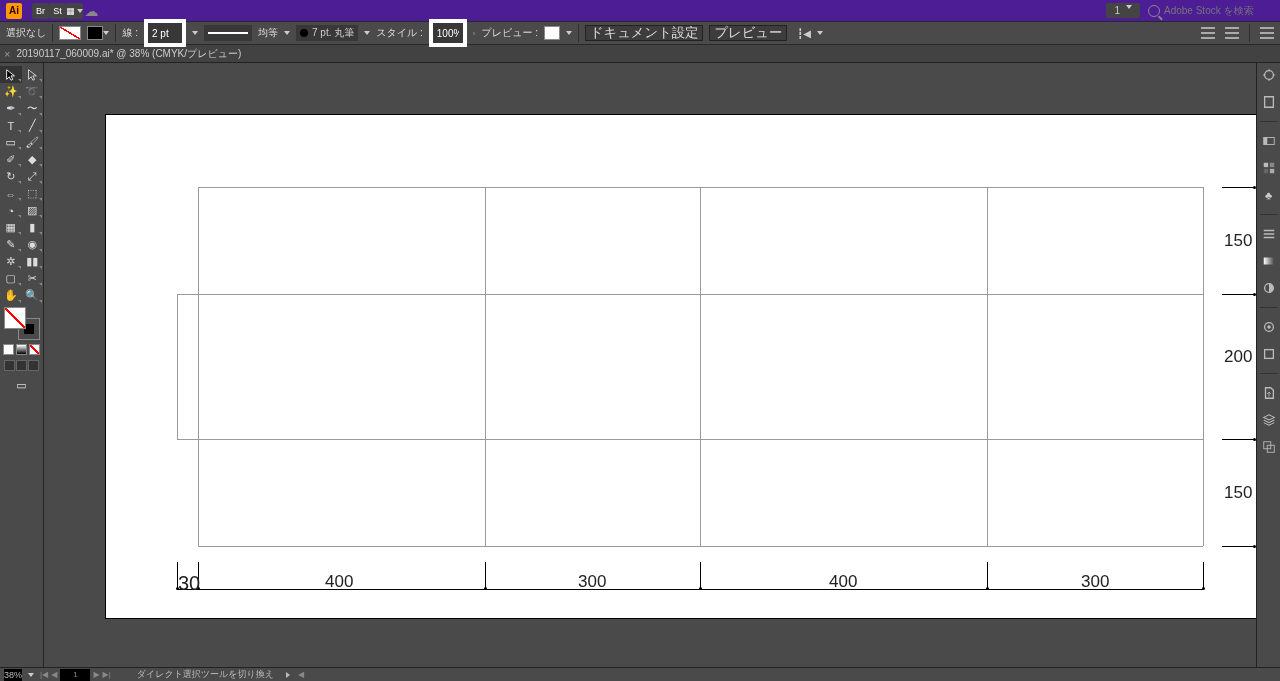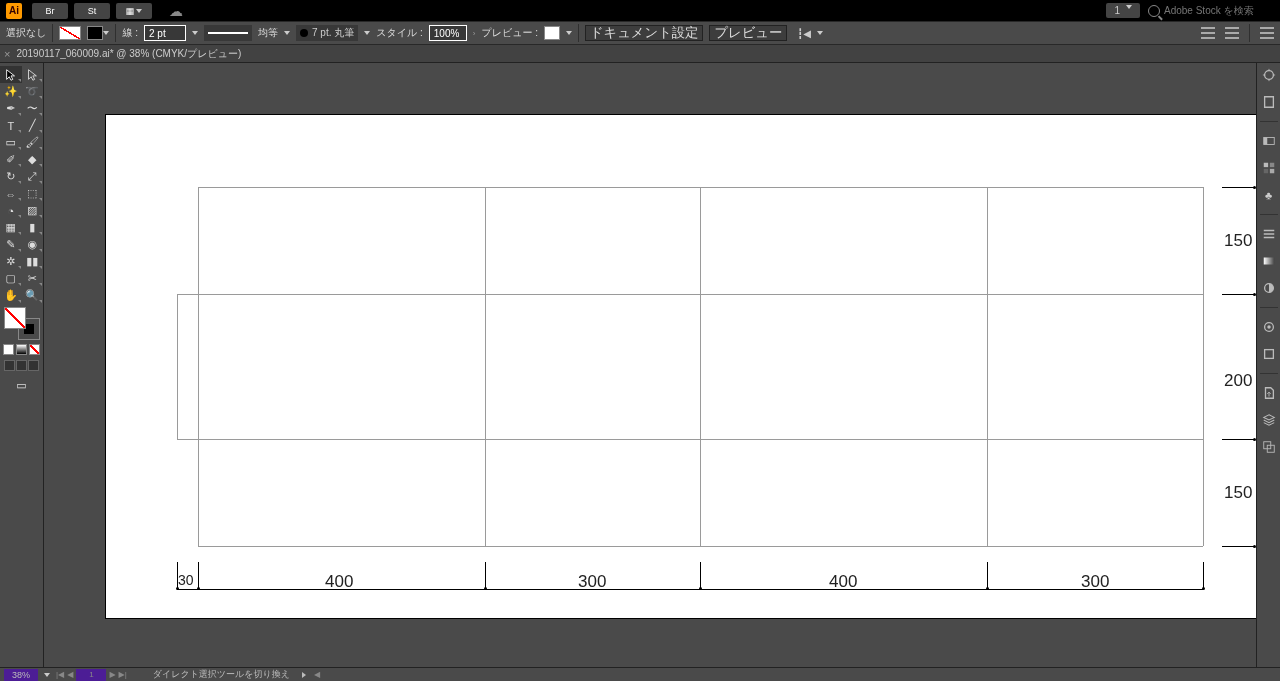--- a/index.html
+++ b/index.html
@@ -1,39 +1,39 @@
 <!DOCTYPE html>
 <html><head>
 <meta charset="utf-8">
 <style>
 * { margin: 0; padding: 0; box-sizing: border-box; font-family: "Segoe UI", Tahoma, sans-serif; user-select: none; }
 body { background: #222; width: 1280px; height: 681px; overflow: hidden; color: #ccc; font-size: 11px; position: relative; }
 
 
-.menubar { height: 22px; background: #000000; display: flex; align-items: center; padding: 0 6px; border-bottom: 1px solid #282828; }
+.menubar { height: 22px; background: #4c1d95; display: flex; align-items: center; padding: 0 6px; border-bottom: 1px solid #282828; }
 .ai-logo { width: 16px; height: 16px; background: #ff9a00; color: #330000; display:flex; align-items:center; justify-content:center; font-weight:bold; font-size:10px; border-radius:2px; margin-right:10px; }
-.menubar .menu-icon { width: 36px; height: 16px; display:flex; align-items:center; justify-content:center; margin-right:6px; background:#444; border-radius:2px; font-size:9px; color:#fff; }
+.menubar .menu-icon { width: 17px; height: 16px; display:flex; align-items:center; justify-content:center; background:#444; border-radius:2px; font-size:9px; color:#fff; }
 .menubar .cloud { background:none; font-size:14px; color:#888; }
 .menubar-right { margin-left:auto; display:flex; align-items:center; gap:8px; }
 .layout-select { background:#444; padding:2px 8px; font-size:10px; color:#ccc; border-radius:2px; display:flex; gap:6px; }
 .search-box { display:flex; align-items:center; gap:4px; color:#888; font-size:10px; }
 .search-icon { width:12px; height:12px; border:1.5px solid #888; border-radius:50%; position:relative; }
 .search-icon::after { content:''; position:absolute; width:5px; height:1.5px; background:#888; bottom:-3px; right:-4px; transform:rotate(45deg); }
 
 
 .controlbar { height: 23px; background:#4a4a4a; border-bottom:1px solid #282828; display:flex; align-items:center; padding:0 6px; gap:6px; font-size:10px; color:#ccc; }
 .cb-label { color:#ddd; white-space:nowrap; }
 .swatch { width:22px; height:14px; border:1px solid #888; position:relative; }
 .swatch.no { background:#fff; }
 .swatch.no::after { content:''; position:absolute; inset:0; background:linear-gradient(to top right, transparent 46%, #f00 46%, #f00 54%, transparent 54%); }
 .swatch.black { background:#000; }
 .swatch.white { background:#fff; }
 .caret { width:0;height:0;border-left:3px solid transparent;border-right:3px solid transparent;border-top:4px solid #ccc; }
 .cb-sep { width:1px; height:18px; background:#2f2f2f; }
-.cb-input { width:42px; height:16px; background:#383838; color:#fff; border:1px solid #ffffff; font-size:10px; padding:0 4px; }
+.cb-input { width:42px; height:28px; background:#383838; color:#fff; border:4px solid #ffffff; font-size:10px; padding:0 4px; }
 .line-sample { width:40px; height:1.5px; background:#fff; }
 .dd-box { display:flex; align-items:center; gap:4px; padding:0 4px; height:16px; background:#383838; }
 .cb-right { margin-left:auto; display:flex; gap:10px; align-items:center; }
 .cb-right .hicon { width:14px; height:12px; display:flex; flex-direction:column; justify-content:space-between; }
 .cb-right .hicon span { height:2px; background:#aaa; display:block; }
 
 
 .tabbar { height:18px; background:#424242; display:flex; align-items:center; font-size:10px; color:#ccc; border-bottom:1px solid #222; padding-left:4px; }
 .tab-close { margin-right:6px; font-size:11px; color:#999; }
 
@@ -70,21 +70,21 @@
 .art-content { position:absolute; inset:0; font-family: "Yu Gothic","Times New Roman",serif; color:#000; }
 .grid-line { position:absolute; background:#9a9a9a; }
 .dim-label { position:absolute; font-size:17px; color:#222; }
 
 
 .tick { position:absolute; width:1px; background:#000; }
 .tickpt { position:absolute; width:3px; height:3px; background:#000; border-radius:50%; }
 
 
 .statusbar { position:absolute; left:0; right:0; bottom:0; height:14px; background:#4a4a4a; border-top:1px solid #222; display:flex; align-items:center; font-size:9px; color:#bbb; padding:0 4px; gap:6px; }
-.sb-box { background:#4c1d95; padding:0 8px; height:12px; display:flex; align-items:center; }
+.sb-box { background:#000000; padding:0 0; height:12px; display:flex; align-items:center; }
 .sb-nav { display:flex; gap:3px; align-items:center; }
 .sb-nav span { color:#888; font-size:8px; }
 .sb-play { width:0;height:0;border-top:3px solid transparent;border-bottom:3px solid transparent;border-left:4px solid #bbb; margin-left:6px;}
 </style>
 </head>
 <body>
 
 <div class="menubar">
   <div class="ai-logo">Ai</div>
   <div class="menu-icon">Br</div>
@@ -272,39 +272,39 @@
         <div class="grid-line" style="left:1116px;top:72px;width:33px;height:1px;background:#000;"></div>
         <div class="tickpt" style="left:1147px;top:71px;"></div>
         <div class="grid-line" style="left:1116px;top:179px;width:33px;height:1px;background:#000;"></div>
         <div class="tickpt" style="left:1147px;top:178px;"></div>
         <div class="grid-line" style="left:1116px;top:324px;width:33px;height:1px;background:#000;"></div>
         <div class="tickpt" style="left:1147px;top:323px;"></div>
         <div class="grid-line" style="left:1116px;top:431px;width:33px;height:1px;background:#000;"></div>
         <div class="tickpt" style="left:1147px;top:430px;"></div>
 
         <div class="dim-label" style="left:1118px;top:116px;">150</div>
-        <div class="dim-label" style="left:1118px;top:256px;">200</div>
+        <div class="dim-label" style="left:1118px;top:232px;">200</div>
         <div class="dim-label" style="left:1118px;top:368px;">150</div>
 
         <div class="grid-line" style="left:71px;top:474px;width:1026px;height:1px;background:#000;"></div>
 
         <div class="tick" style="left:71px;top:447px;height:27px;"></div>
           <div class="tickpt" style="left:70px;top:472px;"></div>
         <div class="tick" style="left:92px;top:447px;height:27px;"></div>
           <div class="tickpt" style="left:91px;top:472px;"></div>
         <div class="tick" style="left:379px;top:447px;height:27px;"></div>
           <div class="tickpt" style="left:378px;top:472px;"></div>
         <div class="tick" style="left:594px;top:447px;height:27px;"></div>
           <div class="tickpt" style="left:593px;top:472px;"></div>
         <div class="tick" style="left:881px;top:447px;height:27px;"></div>
           <div class="tickpt" style="left:880px;top:472px;"></div>
         <div class="tick" style="left:1097px;top:447px;height:27px;"></div>
           <div class="tickpt" style="left:1096px;top:472px;"></div>
 
-        <div class="dim-label" style="left:72px;top:457px;font-size:14px;">30</div>
+        <div class="dim-label" style="left:72px;top:457px;font-size:20px;">30</div>
         <div class="dim-label" style="left:219px;top:457px;">400</div>
         <div class="dim-label" style="left:472px;top:457px;">300</div>
         <div class="dim-label" style="left:723px;top:457px;">400</div>
         <div class="dim-label" style="left:975px;top:457px;">300</div>
       </div>
     </div>
   </div>
 </div>
 
 <div class="rpanel">

